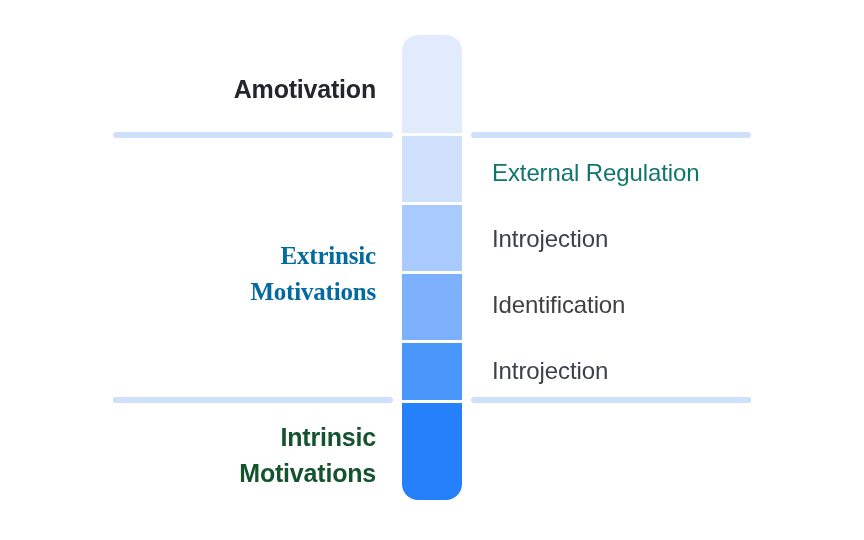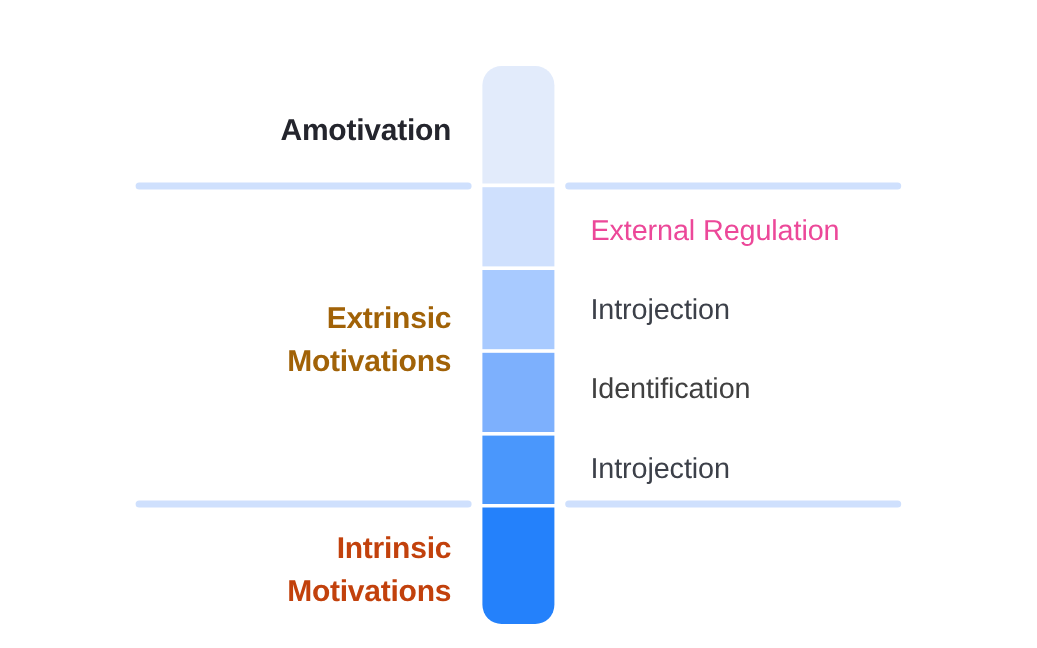--- a/index.html
+++ b/index.html
@@ -2,21 +2,21 @@
 <html><head>
 <meta charset="utf-8">
 <style>
   html,body{margin:0;padding:0;}
   body{
     width:864px;height:540px;
     background:#ffffff;
     font-family:"Liberation Sans", sans-serif;
     overflow:hidden;
   }
-  #stage{position:relative;width:864px;height:512px;margin-top:20px;}
+  #stage{position:relative;width:864px;height:512px;}
 
   
   #bar{
     position:absolute;
     left:402px; top:35px;
     width:60px; height:465px;
   }
   .seg{
     position:absolute;
     left:0; width:60px;
@@ -74,26 +74,26 @@
 
   <div id="rules">
       <div class="rule left" style="top: 132px; background: rgb(207, 224, 253);"></div>
       <div class="rule right" style="top: 132px; background: rgb(207, 224, 253);"></div>
       <div class="rule left" style="top: 397px; background: rgb(207, 224, 253);"></div>
       <div class="rule right" style="top: 397px; background: rgb(207, 224, 253);"></div>
     </div>
 
   <div id="left-labels">
       <div class="left-label" style="top: 72px; color: rgb(36, 37, 45);">Amotivation</div>
-      <div class="left-label" style="top: 228px; color: #a16207;">Extrinsic
+      <div class="left-label" style="top: 238px; color: #0369a1; font-family: Liberation Serif, serif;">Extrinsic
 Motivations</div>
-      <div class="left-label" style="top: 420px; color: #c2410c;">Intrinsic
+      <div class="left-label" style="top: 420px; color: #14532d;">Intrinsic
 Motivations</div>
     </div>
 
   <div id="right-labels">
-      <div class="right-label" style="top: 159px; color: #ec4899;">External Regulation</div>
+      <div class="right-label" style="top: 159px; color: #0f766e;">External Regulation</div>
       <div class="right-label" style="top: 225px; color: rgb(60, 64, 73);">Introjection</div>
       <div class="right-label" style="top: 291px; color: #404040;">Identification</div>
       <div class="right-label" style="top: 357px; color: rgb(60, 64, 73);">Introjection</div>
     </div>
 
 </div>
 
 </body></html>

